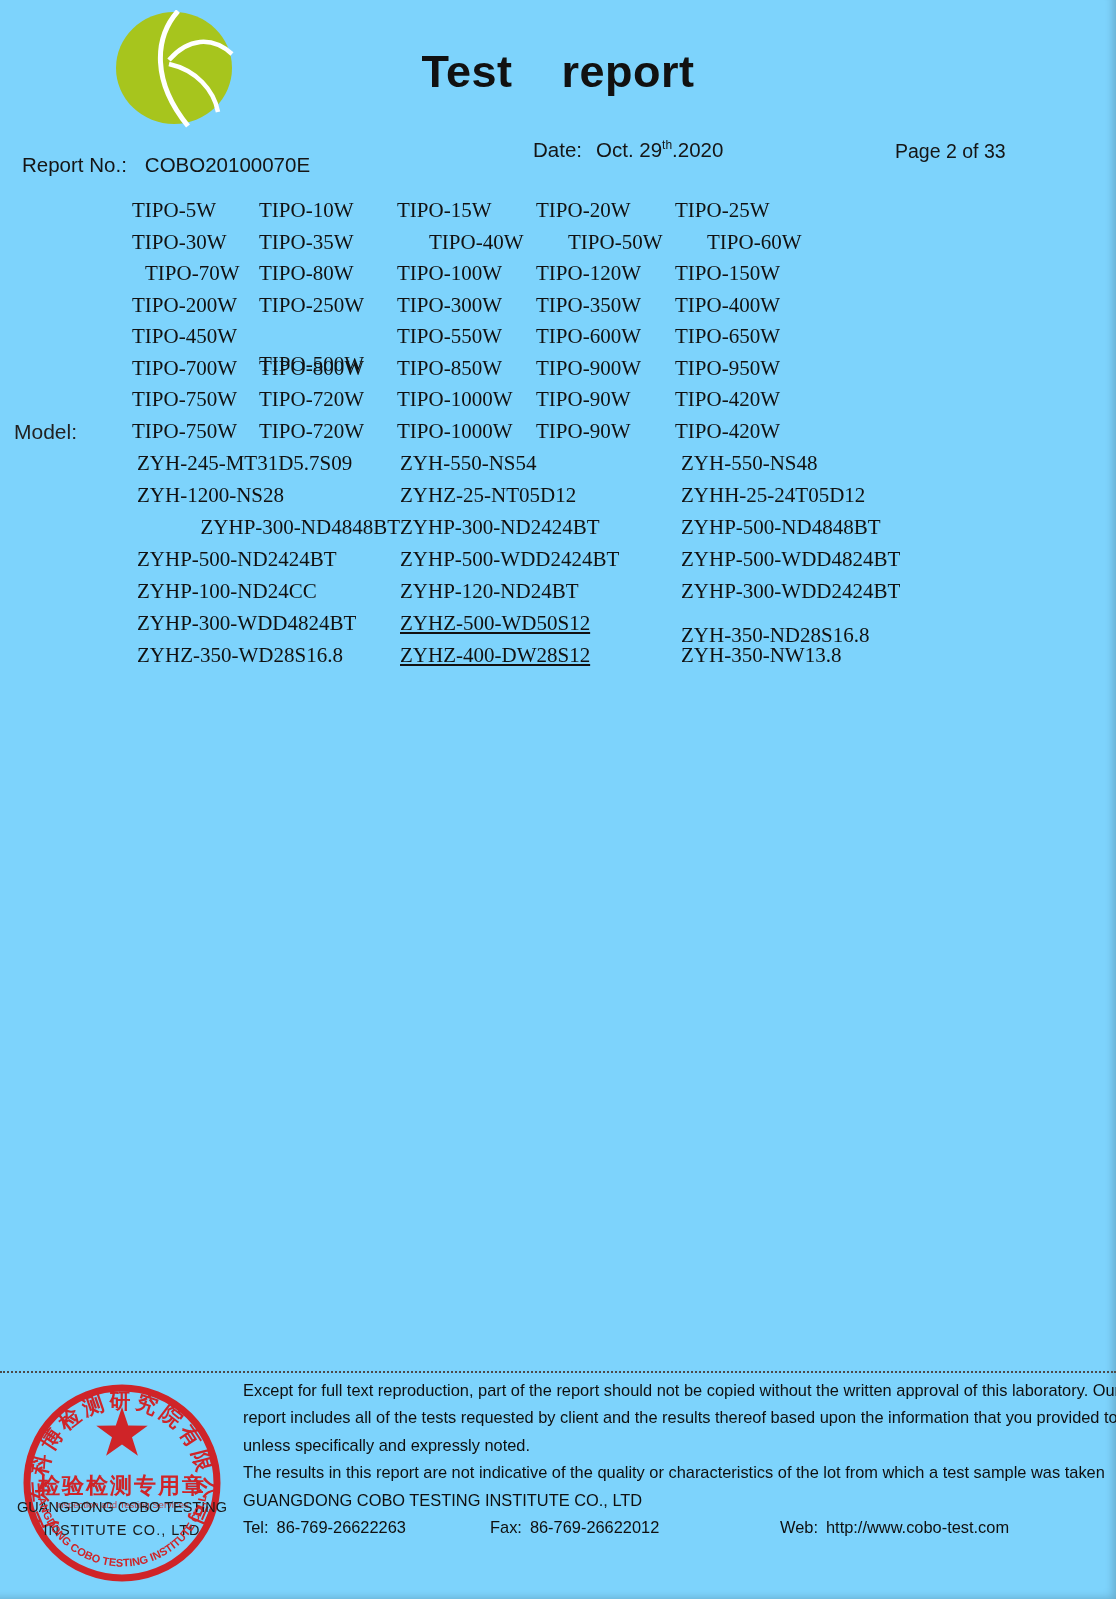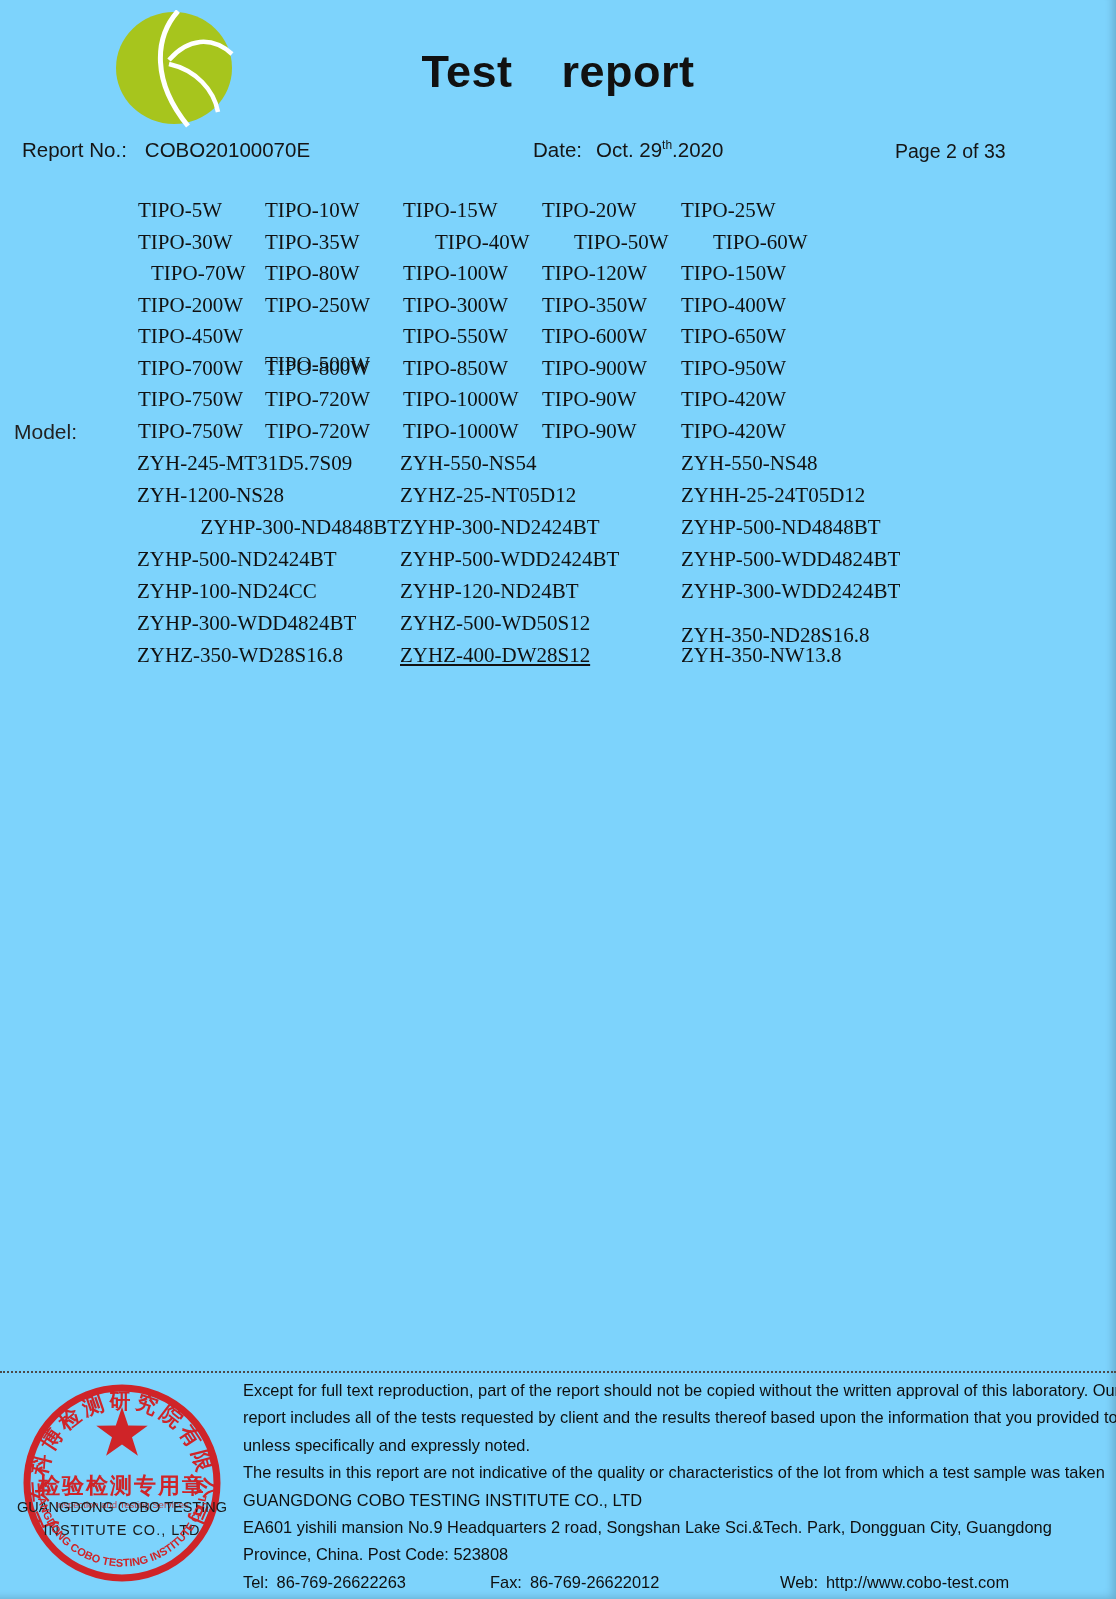--- a/index.html
+++ b/index.html
@@ -10,31 +10,31 @@
     box-shadow: inset -7px -5px 8px -4px rgba(0,0,0,0.18);
   }
 
   
   .logo { position:absolute; left:112px; top:10px; }
   .title {
     position:absolute; left:0; right:0; top:46px; text-align:center;
     font-size:45px; font-weight:bold; color:#111; word-spacing:36px; letter-spacing:0.5px;
   }
   .hdr-row { position:absolute; top:138px; left:0; width:100%; font-size:20.5px; color:#151515; }
-  .report-no { position:absolute; left:22px; top:0; }
+  .report-no { position:absolute; left:22px; top:15px; }
   .report-no .lbl { margin-right:18px; }
   .date-grp { position:absolute; left:533px; top:0; }
   .date-grp .lbl { margin-right:14px; }
   sup.th { font-size:12px; vertical-align:super; line-height:0; }
   .page-no { position:absolute; left:895px; top:2px; font-size:19.5px; }
 
   
   .model-label { position:absolute; left:14px; top:420px; font-size:21px; color:#222; }
   .model-grid { position:absolute; font-family:"Liberation Serif", serif; font-size:21px; color:#111; }
-  #tipo-grid { left:138px; top:195px; }
+  #tipo-grid { left:132px; top:195px; }
   #zyh-grid  { left:137px; top:447px; }
   #tipo-grid .m-row { height:31.5px; line-height:31.5px; display:flex; }
   #zyh-grid  .m-row { height:32px;  line-height:32px;  display:flex; }
   .m-cell { display:inline-block; white-space:nowrap; }
   #tipo-grid .m-row:nth-child(3) .m-cell:first-child { text-indent:13px; }
 
   
   .dotline {
     position:absolute; left:0; top:1371px; width:1116px; height:0;
     border-top:2px dotted #4a4a4a;
@@ -155,44 +155,40 @@
         <span class="m-cell" style="width: 281px;">ZYHP-500-WDD2424BT</span>
         <span class="m-cell" style="width: 300px;">ZYHP-500-WDD4824BT</span>
       </div>
       <div class="m-row">
         <span class="m-cell" style="width: 263px;">ZYHP-100-ND24CC</span>
         <span class="m-cell" style="width: 281px;">ZYHP-120-ND24BT</span>
         <span class="m-cell" style="width: 300px;">ZYHP-300-WDD2424BT</span>
       </div>
       <div class="m-row">
         <span class="m-cell" style="width: 263px;">ZYHP-300-WDD4824BT</span>
-        <span class="m-cell" style="width: 281px;">ZYHZ-500-WD50S12</span>
+        <span class="m-cell" style="width: 281px; text-decoration: underline;">ZYHZ-500-WD50S12</span>
         <span class="m-cell" style="width: 300px; margin-top: 12px;">ZYH-350-ND28S16.8</span>
       </div>
       <div class="m-row">
         <span class="m-cell" style="width: 263px;">ZYHZ-350-WD28S16.8</span>
         <span class="m-cell" style="width: 281px; text-decoration: underline;">ZYHZ-400-DW28S12</span>
         <span class="m-cell" style="width: 300px;">ZYH-350-NW13.8</span>
       </div>
     </div>
 
   <div class="dotline"></div>
 
   <div class="footer-text">
     <div id="disclaimer-lines">
         <div class="fline">Except for full text reproduction, part of the report should not be copied without the written approval of this laboratory. Our</div>
         <div class="fline">report includes all of the tests requested by client and the results thereof based upon the information that you provided to us.</div>
         <div class="fline">unless specifically and expressly noted.</div>
         <div class="fline">The results in this report are not indicative of the quality or characteristics of the lot from which a test sample was taken</div>
       </div>
     <div class="fline">GUANGDONG COBO TESTING INSTITUTE CO., LTD</div>
-    <div id="address-lines">
-        <div class="fline">EA601 yishili mansion No.9 Headquarters 2 road, Songshan Lake Sci.&amp;Tech. Park, Dongguan City, Guangdong</div>
-        <div class="fline">Province, China. Post Code: 523808</div>
-      </div>
     <div class="fline contact">
       <span class="c-item c-tel"><span class="c-lbl">Tel:</span><span>86-769-26622263</span></span>
       <span class="c-item c-fax"><span class="c-lbl">Fax:</span><span>86-769-26622012</span></span>
       <span class="c-item"><span class="c-lbl">Web:</span><span>http://www.cobo-test.com</span></span>
     </div>
   </div>
 
   <svg class="stamp" width="228" height="220" viewBox="0 0 228 220">
     <defs>
       <path id="arcTop" d="M 60 158 A 76 76 0 1 1 168 158" fill="none"></path>

